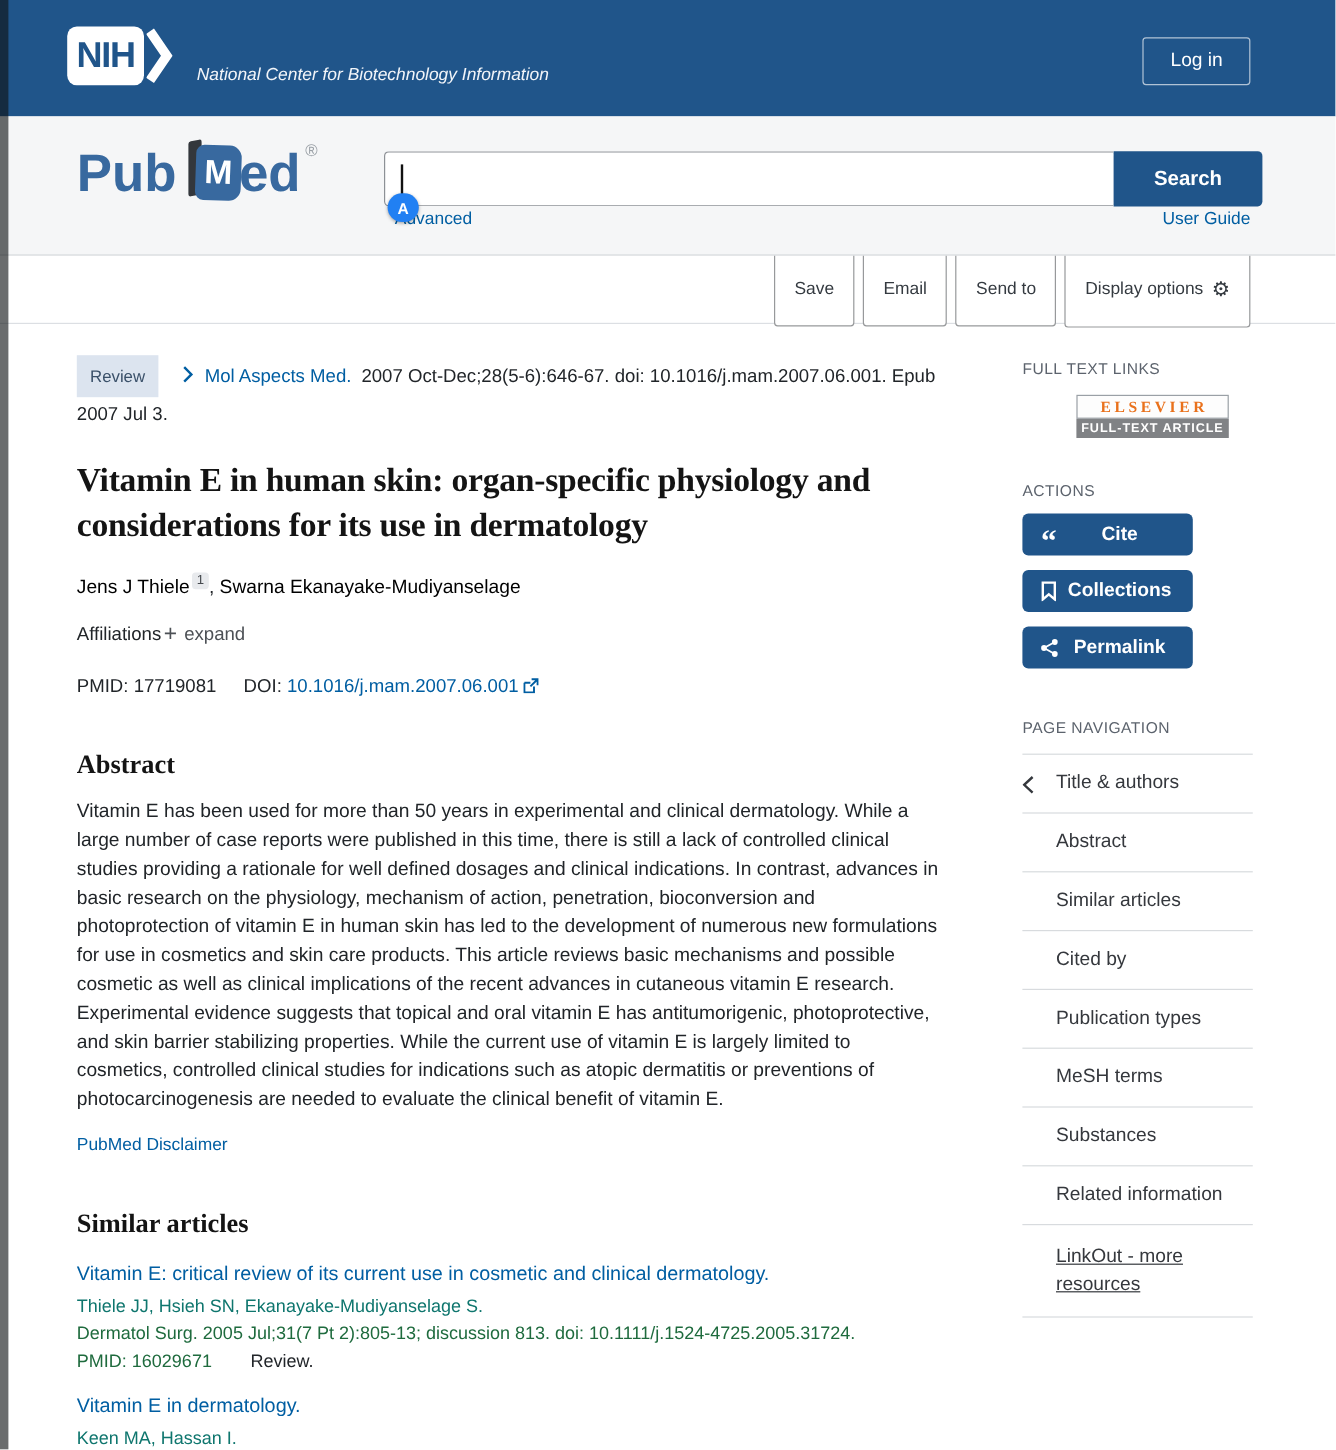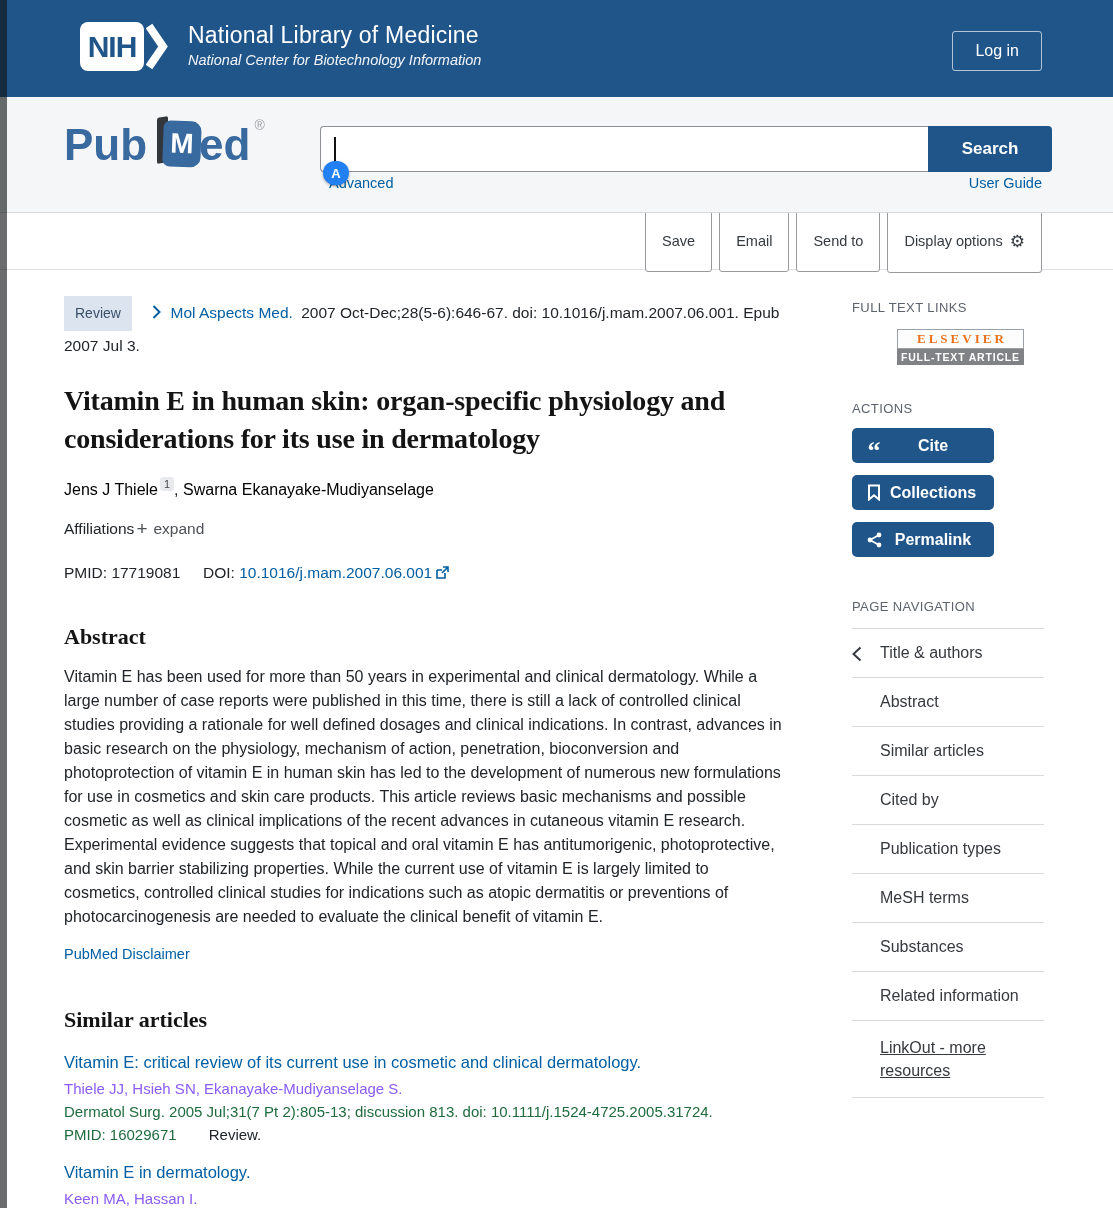--- a/index.html
+++ b/index.html
@@ -8,21 +8,21 @@
     font-family:"Liberation Sans", sans-serif;
     background:#fff; color:#212529;
     position:relative; height:1208px; overflow:hidden;
   }
   a { text-decoration:none; cursor:pointer; }
   .edge-strip { position:absolute; left:0; top:0; width:7px; height:1208px;
     background:rgba(15,17,20,0.62); z-index:99; }
 
   
   .nih-header { height:97px; background:#20558a; position:relative; }
-  .nih-logo-group { position:absolute; left:80px; top:22px; display:flex; align-items:flex-start; cursor:pointer; }
+  .nih-logo-group { position:absolute; left:56px; top:22px; display:flex; align-items:flex-end; cursor:pointer; }
   .nih-box { width:64px; height:49px; background:#fff; border-radius:8px;
     display:flex; align-items:center; justify-content:center;
     font-weight:bold; font-size:30px; color:#20558a; letter-spacing:-1px; }
   .nih-chevron { margin-left:2px; }
   .nih-text { margin-left:20px; color:#fff; }
   .nih-title { font-size:23px; font-weight:500; letter-spacing:0.2px; }
   .nih-sub { font-size:14.5px; font-style:italic; margin-top:3px; color:#f2f5f9; }
   .login-btn { position:absolute; right:71px; top:31px; padding:10px 22px;
     border:1px solid rgba(255,255,255,0.65); border-radius:3px;
     color:#fff; font-size:16px; background:transparent; cursor:pointer; }
@@ -93,21 +93,21 @@
 
   .section-heading { font-family:"Liberation Serif", serif; font-weight:bold;
     font-size:22px; color:#141414; }
   .abstract-heading { margin-top:42px; }
   .abstract-text { margin-top:15px; font-size:16px; line-height:24px; color:#212529; width:722px; }
   .disclaimer-link { display:inline-block; margin-top:17px; font-size:14.5px; color:#005ea2; }
 
   .similar-heading { margin-top:44px; }
   .sim-item { margin-top:18px; }
   .sim-title { font-size:16.5px; color:#005ea2; line-height:22px; }
-  .sim-authors { margin-top:7px; font-size:15px; color:#8b5cf6; }
+  .sim-authors { margin-top:7px; font-size:15px; color:#0f766e; }
   .sim-citation { margin-top:6px; font-size:15px; color:#1f6b3e; }
   .sim-ids { margin-top:6px; font-size:15px; }
   .sim-pmid { color:#1f6b3e; }
   .sim-note-plain { color:#212529; margin-left:28px; }
 
   
   .side-heading { font-size:13px; color:#5c636d; letter-spacing:0.4px; margin-top:4px; }
   .elsevier-badge { display:inline-block; margin-top:14px; cursor:pointer;padding-left:45px; }
   .els-top { border:1px solid #9aa0a6; background:#fdfdfd; color:#e9711c;
     font-family:"Liberation Serif", serif; font-weight:bold; font-size:13px;
@@ -137,21 +137,20 @@
 
 <header class="nih-header">
   <div class="nih-logo-group">
     <div class="nih-box">
       <span>NIH</span>
     </div>
     <svg class="nih-chevron" width="22" height="49" viewBox="0 0 22 49">
       <polyline points="3,4 17,24.5 3,45" fill="none" stroke="#ffffff" stroke-width="8"></polyline>
     </svg>
     <div class="nih-text">
-      <div class="nih-title">National Library of Medicine</div>
       <div class="nih-sub">National Center for Biotechnology Information</div>
     </div>
   </div>
   <button class="login-btn">Log in</button>
 </header>
 
 <div class="search-band">
   <div class="pubmed-logo">
     <span class="pm-pub">Pub</span>
     <span class="pm-book">

